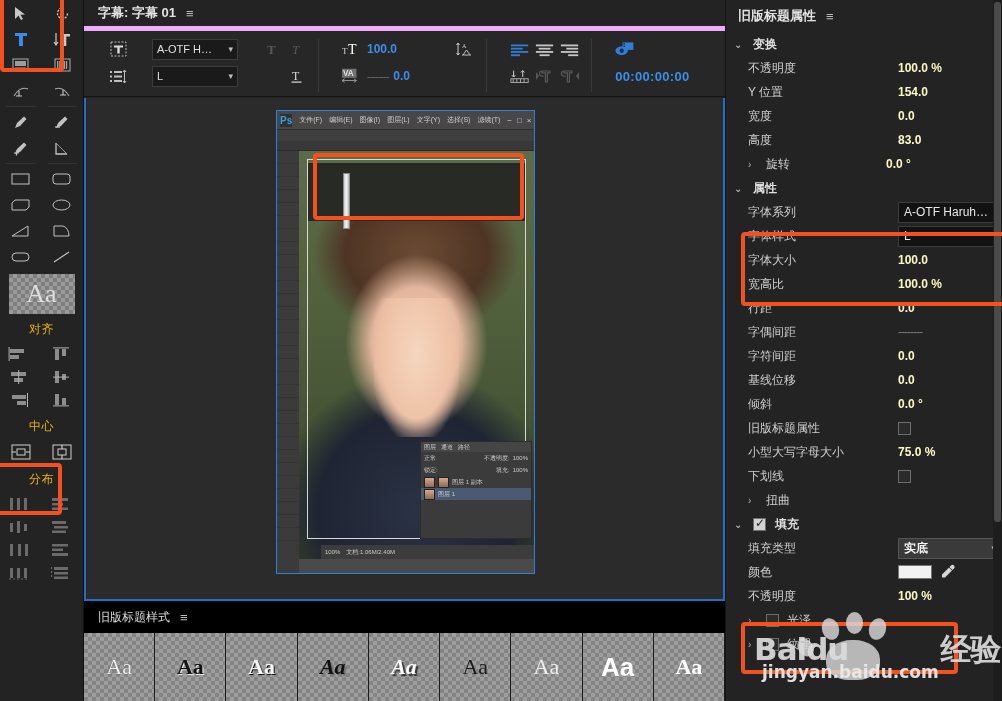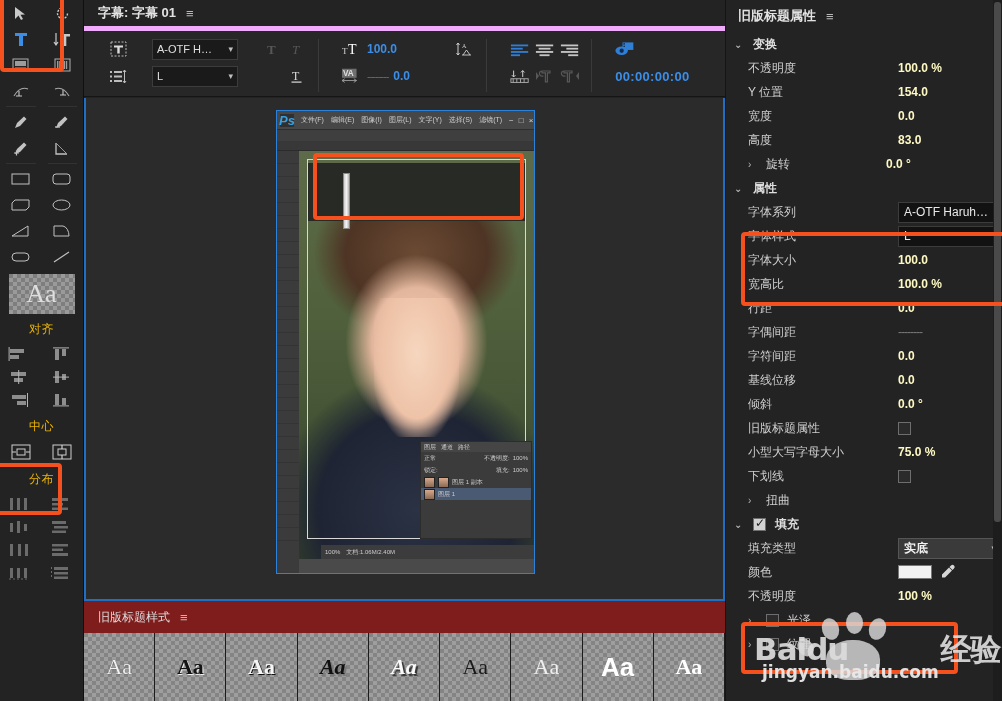--- a/index.html
+++ b/index.html
@@ -83,22 +83,22 @@
     position:absolute; left:0; top:98px; width:641px; height:503px;
     background:#2b2b2b; border-left:2px solid #1f6fc4; border-right:2px solid #1f6fc4;
     border-bottom:2px solid #1f6fc4;
     overflow:hidden;
   }
   #ps-window {
     position:absolute; left:190px; top:12px; width:259px; height:464px;
     background:#3b3b3b; border:1px solid #2a82da; overflow:hidden;
   }
   #ps-menubar { height:18px; background:#474747; display:flex; align-items:center; gap:7px; padding:0 3px; }
-  .ps-logo { width:14px; height:13px; background:#303030; color:#39a0e0; font-size:13px;
-             display:flex; align-items:center; justify-content:center; font-weight:bold;font-style:italic; }
+  .ps-logo { width:14px; height:13px; background:#303030; color:#39a0e0; font-size:10px;
+             display:flex; align-items:center; justify-content:center; font-weight:bold; }
   .ps-mi { font-size:7px; color:#cfcfcf; white-space:nowrap; }
   .ps-wbtns { margin-left:auto; display:flex; gap:5px; padding-right:3px; color:#d5d5d5; font-size:8px; }
   #ps-optbar { height:12px; background:#3f3f3f; border-top:1px solid #2e2e2e; }
   #ps-tab { height:10px; background:#383838; border-bottom:1px solid #2b2b2b; }
   #ps-body { position:absolute; left:0; top:40px; right:0; bottom:0; background:#4a4a4a; }
   #ps-toolpal { position:absolute; left:0; top:0; width:22px; bottom:0; background:#3b3b3b; }
   .ps-tool { height:13px; border-bottom:1px solid #343434; }
   #ps-doc { position:absolute; left:22px; top:0; right:0; bottom:14px; overflow:hidden; }
 
   
@@ -124,21 +124,21 @@
   }
   .lay-hdr { height:10px; background:#454545; display:flex; gap:5px; padding:0 3px; align-items:center; }
   .lay-hdr span { font-size:6px; color:#ccc; }
   .lay-row { height:12px; display:flex; align-items:center; gap:3px; padding:0 3px; font-size:6px; color:#ccc; }
   .lay-row.sel { background:#4b5a73; }
   .lay-thumb { width:11px; height:11px; background:linear-gradient(180deg,#d8a98c,#8b6a55); border:1px solid #222; }
   #ps-status { position:absolute; left:22px; right:0; bottom:0; height:14px; background:#3c3c3c;
                display:flex; align-items:center; gap:6px; padding:0 4px; font-size:6px; color:#ccc; }
 
   
-  #styles-panel { position:absolute; left:0; top:601px; width:641px; height:100px; background:#7f1d1d; }
+  #styles-panel { position:absolute; left:0; top:601px; width:641px; height:100px; background:#000000; }
   #styles-header { height:32px; display:flex; align-items:center; gap:10px; padding-left:14px; }
   #styles-header .ttl { font-size:12px; color:#dcdcdc; }
   #styles-grid { display:flex; height:68px; }
   .style-cell {
     flex:1 0 0; border-right:1px solid #1c1c1c;
     background: repeating-conic-gradient(#9e9e9e 0% 25%, #848484 0% 50%) 0 0/8px 8px;
     display:flex; align-items:center; justify-content:center;
     font-size:22px; overflow:hidden;
   }
   .style-cell span { font-family:"Liberation Serif","DejaVu Serif",serif; }

